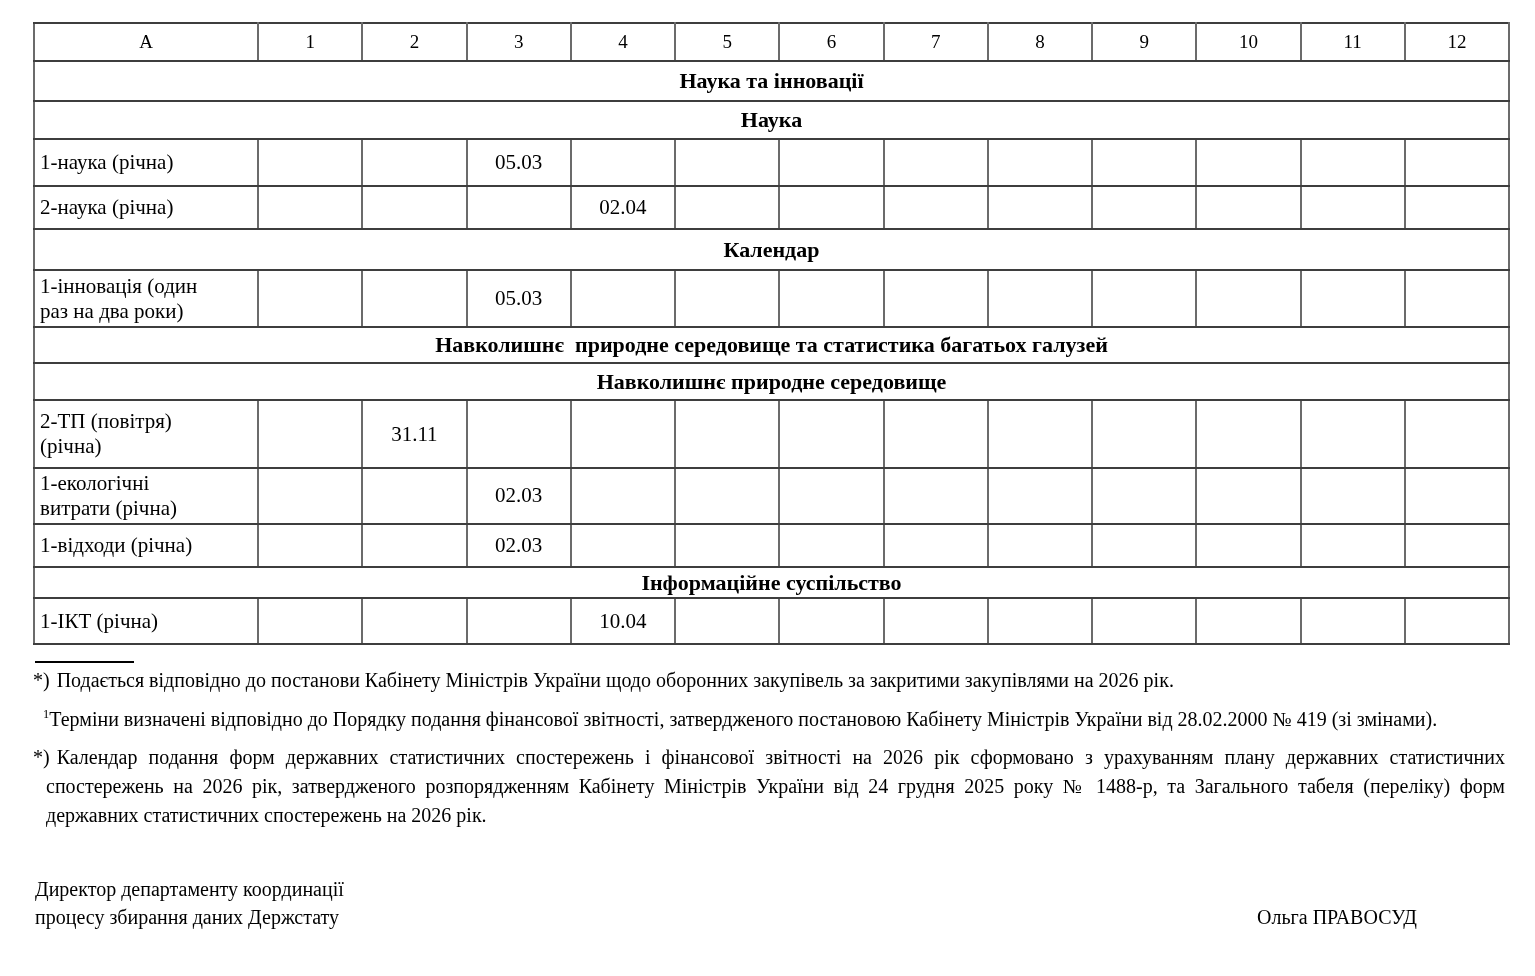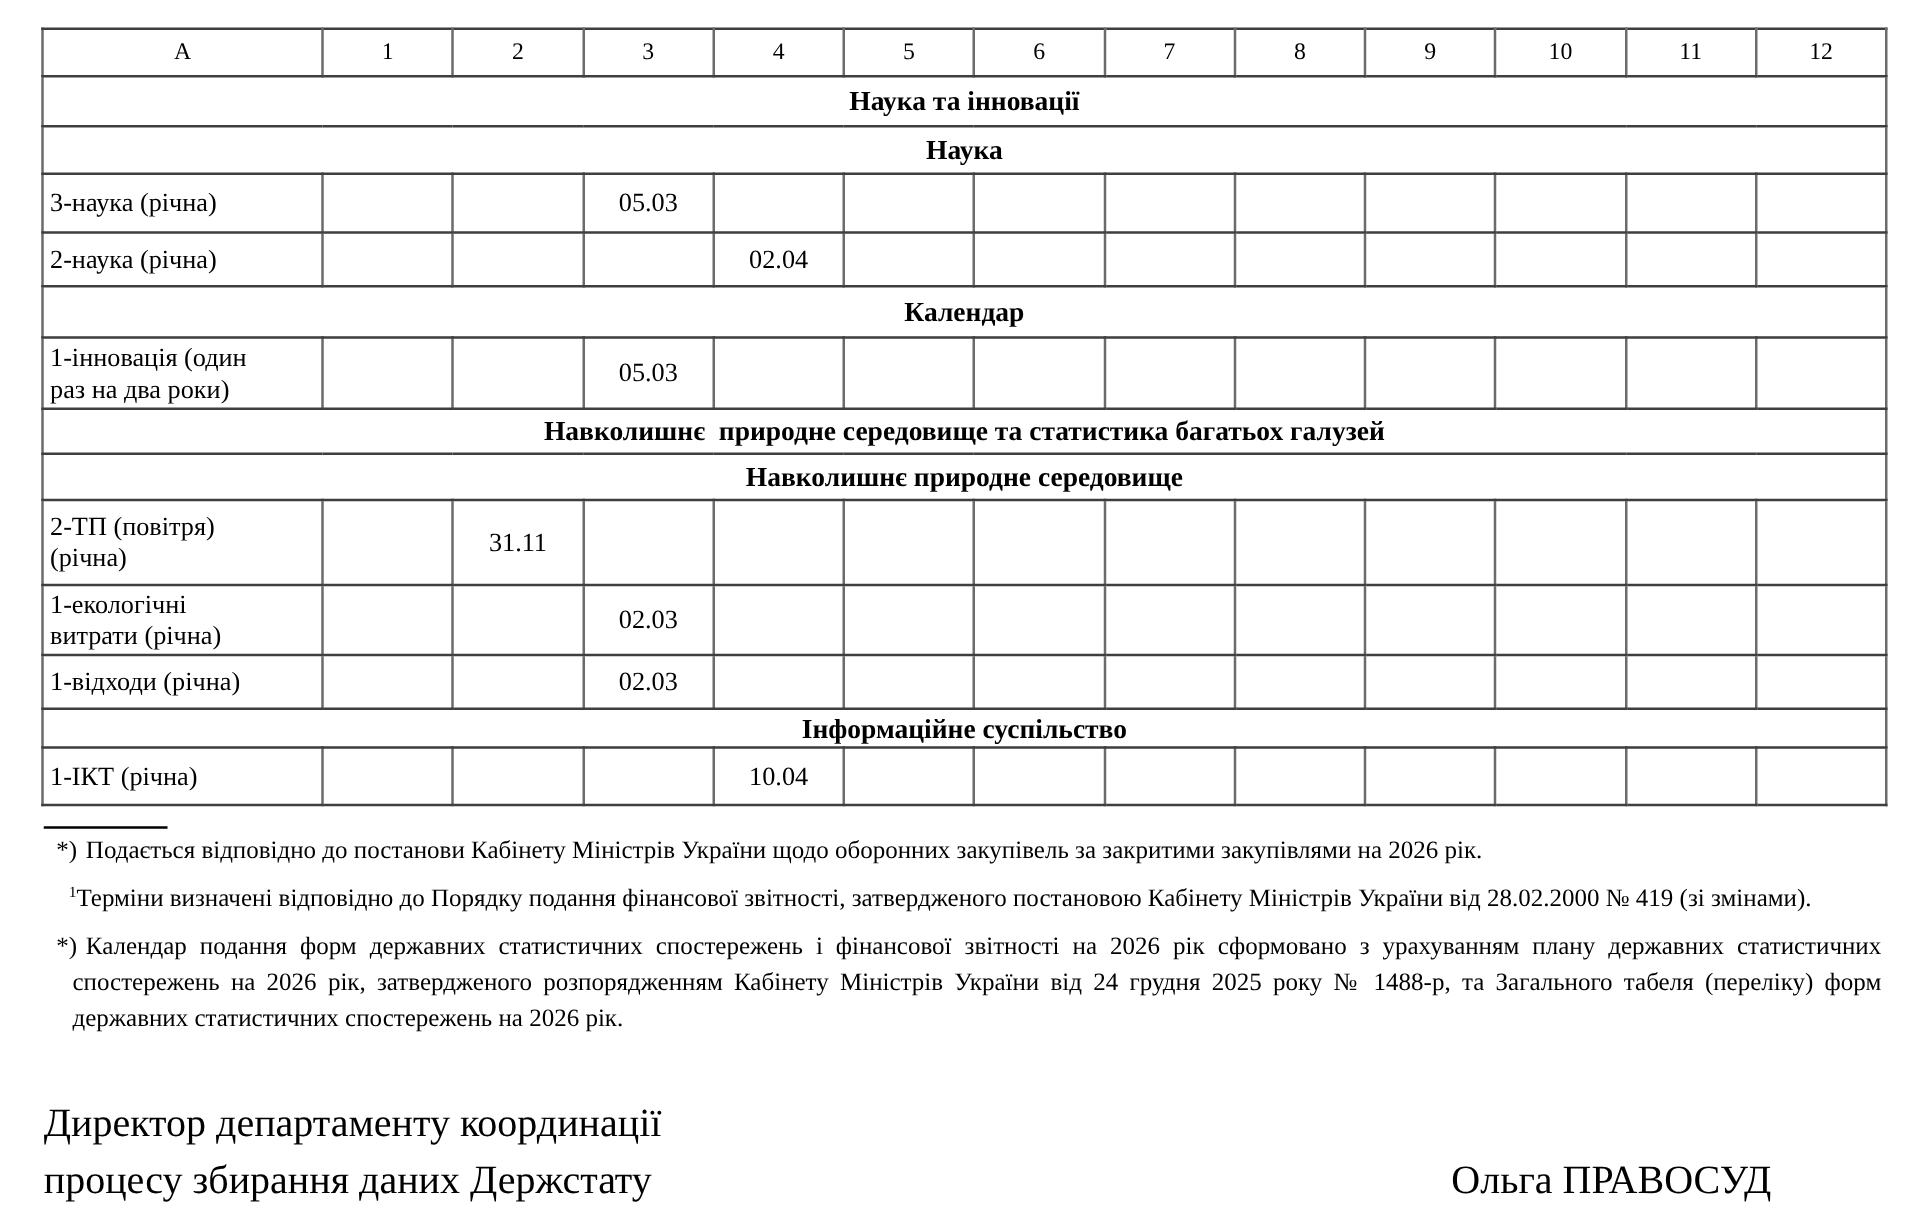--- a/index.html
+++ b/index.html
@@ -56,21 +56,21 @@
     margin: 16px 30px 0 33px;
     font-size: 20px;
   }
   .fn-rule {
     width: 99px;
     height: 0;
     border-top: 2px solid #000;
     margin: 0 0 3px 2px;
   }
   p.fn {
-    margin: 0 0 9px 12px;
+    margin: 0 0 9px 0;
     line-height: 1.46;
   }
   p.fn-indent { padding-left: 10px; }
   p.fn-just {
     text-align: justify;
     padding-left: 13px;
     text-indent: -13px;
     margin-bottom: 0;
   }
   .fn-marker { margin-right: 7px; }
@@ -78,21 +78,21 @@
     vertical-align: super;
     font-size: 0.62em;
     line-height: 0;
   }
 
   
   .sig-row {
     display: flex;
     align-items: flex-end;
     margin: 46px 118px 0 35px;
-    font-size: 32px;
+    font-size: 20px;
     line-height: 1.38;
   }
   .sig-left { flex: 1 1 auto; }
   .sig-name { white-space: nowrap; }
 </style>
 </head>
 <body>
 
 <table class="tbl">
   <colgroup>
@@ -129,21 +129,21 @@
 
     <tr style="height:40px">
       <td class="sec" colspan="13">Наука та інновації</td>
     </tr>
 
     <tr style="height:38px">
       <td class="sec" colspan="13">Наука</td>
     </tr>
 
     <tr style="height:47px">
-      <td class="lab">3-наука (річна)</td>
+      <td class="lab">1-наука (річна)</td>
       <td class="v"></td>
       <td class="v"></td>
       <td class="v">05.03</td>
       <td class="v"></td>
       <td class="v"></td>
       <td class="v"></td>
       <td class="v"></td>
       <td class="v"></td>
       <td class="v"></td>
       <td class="v"></td>

